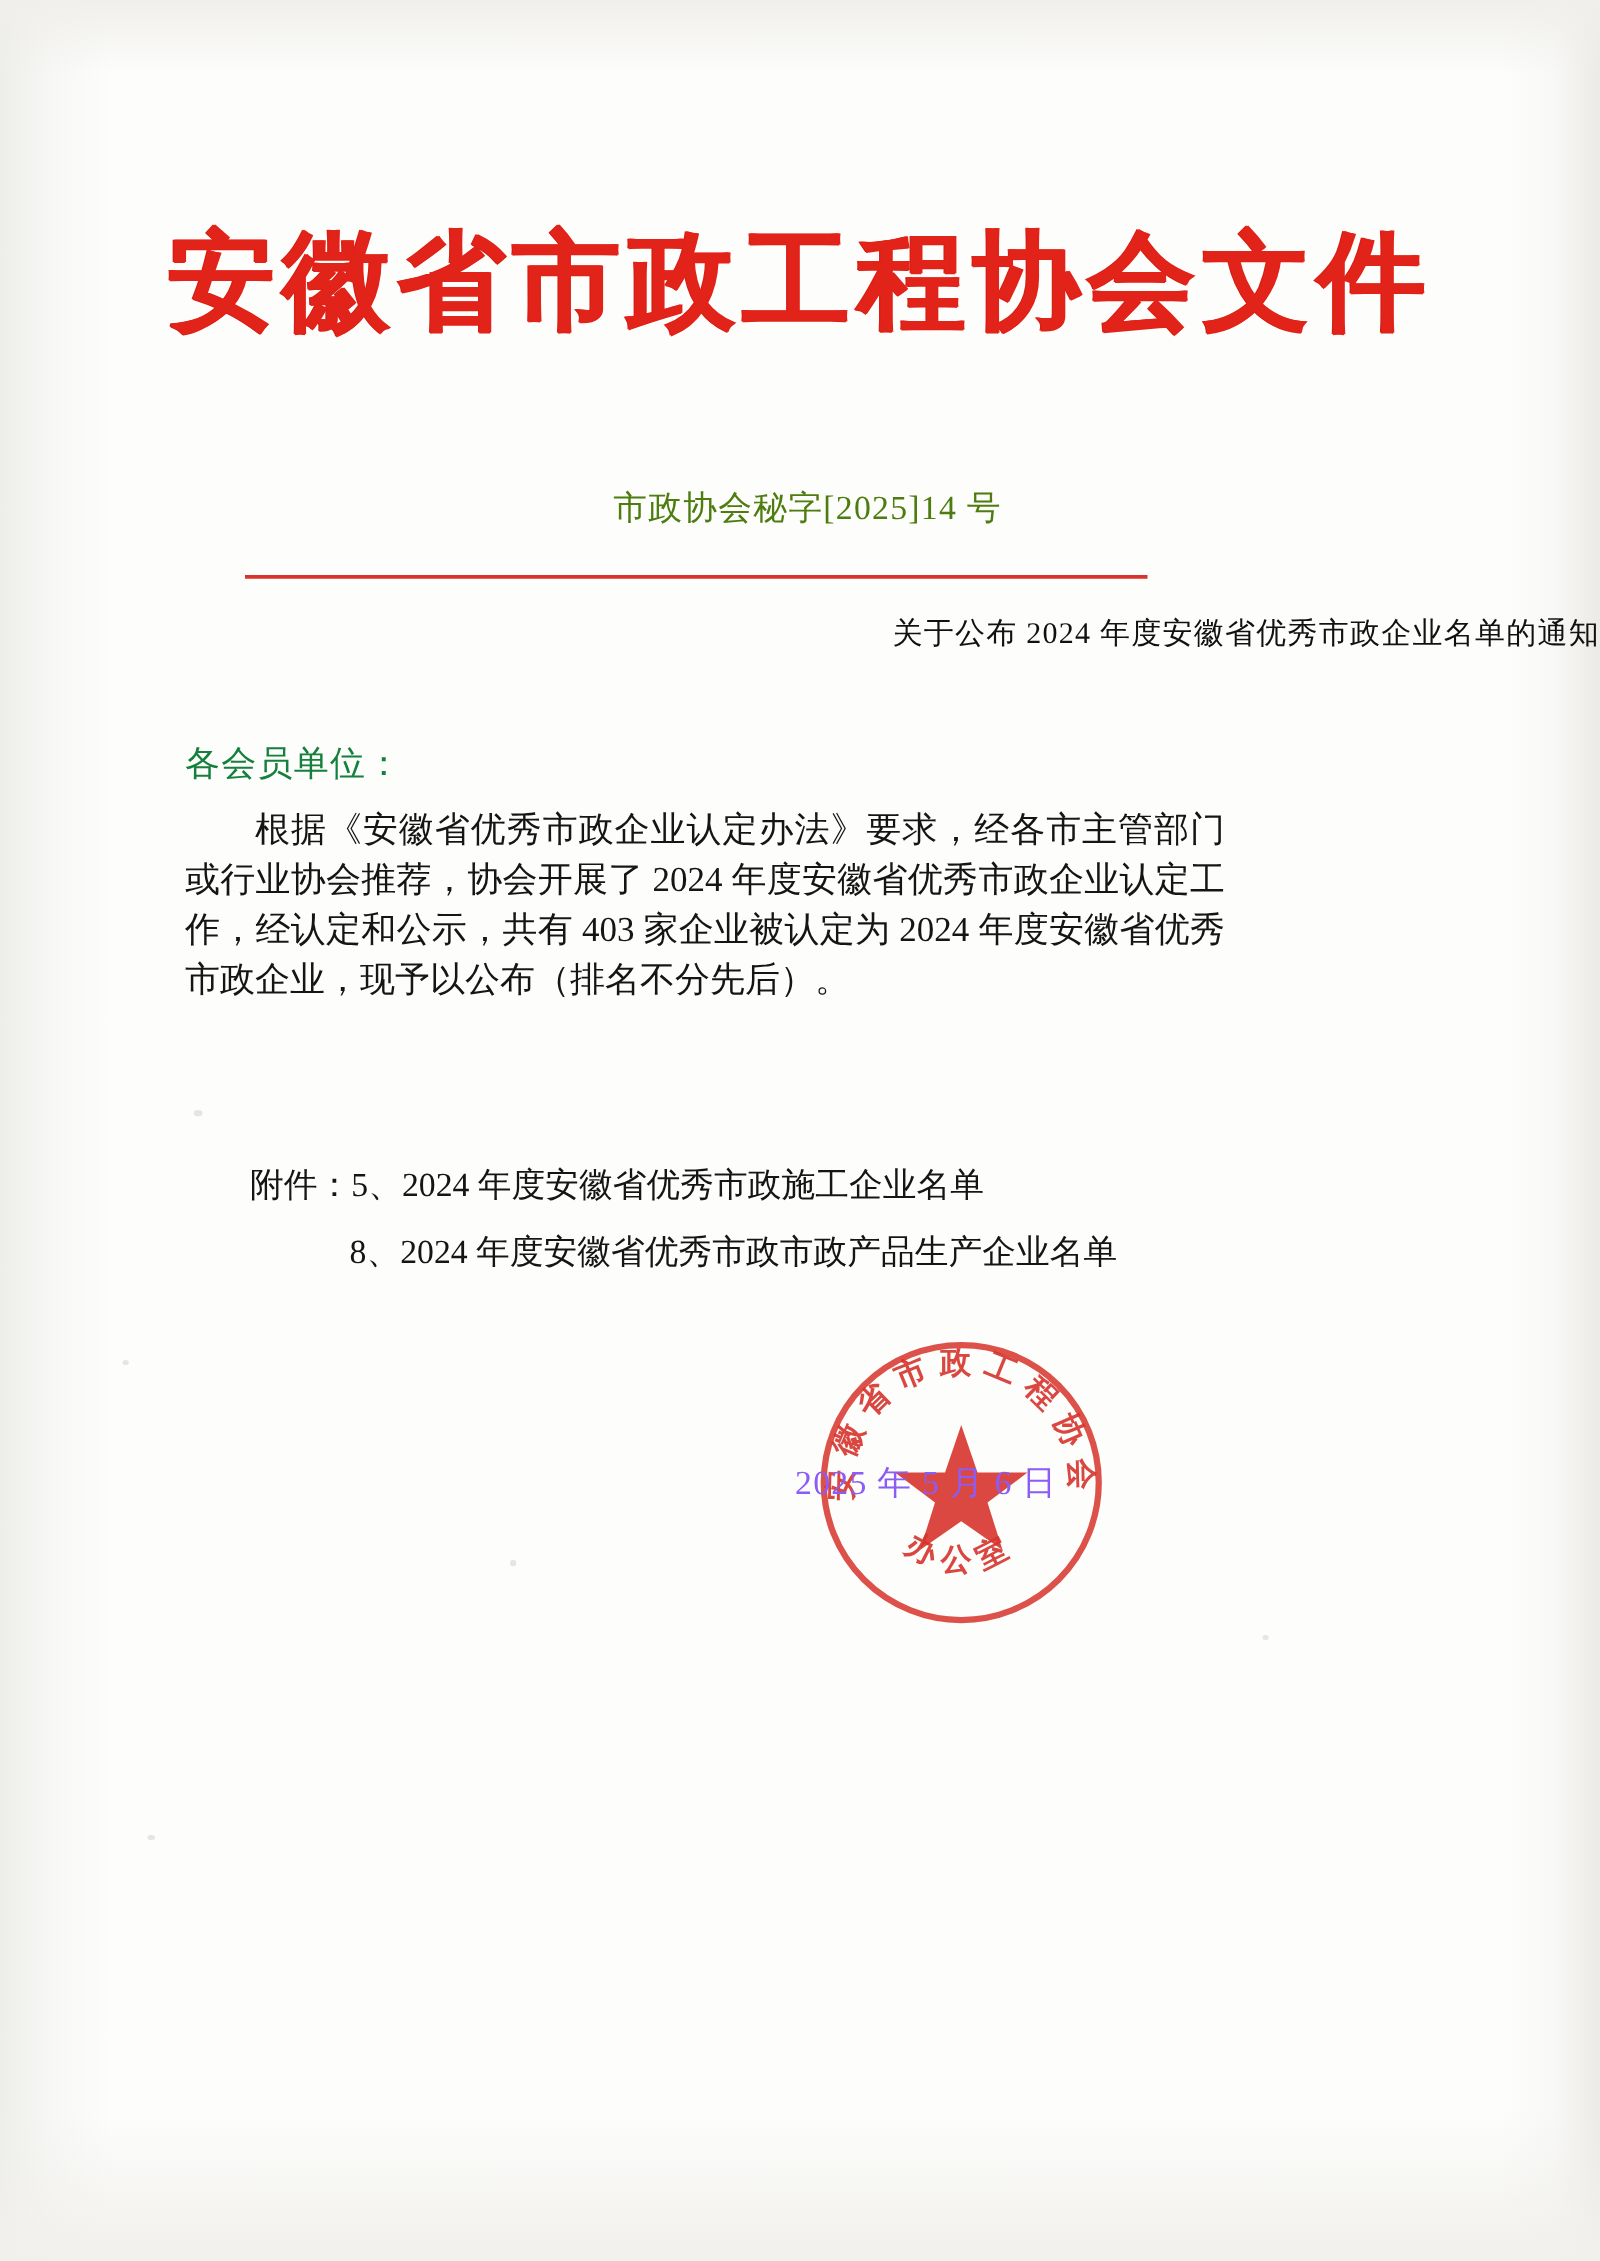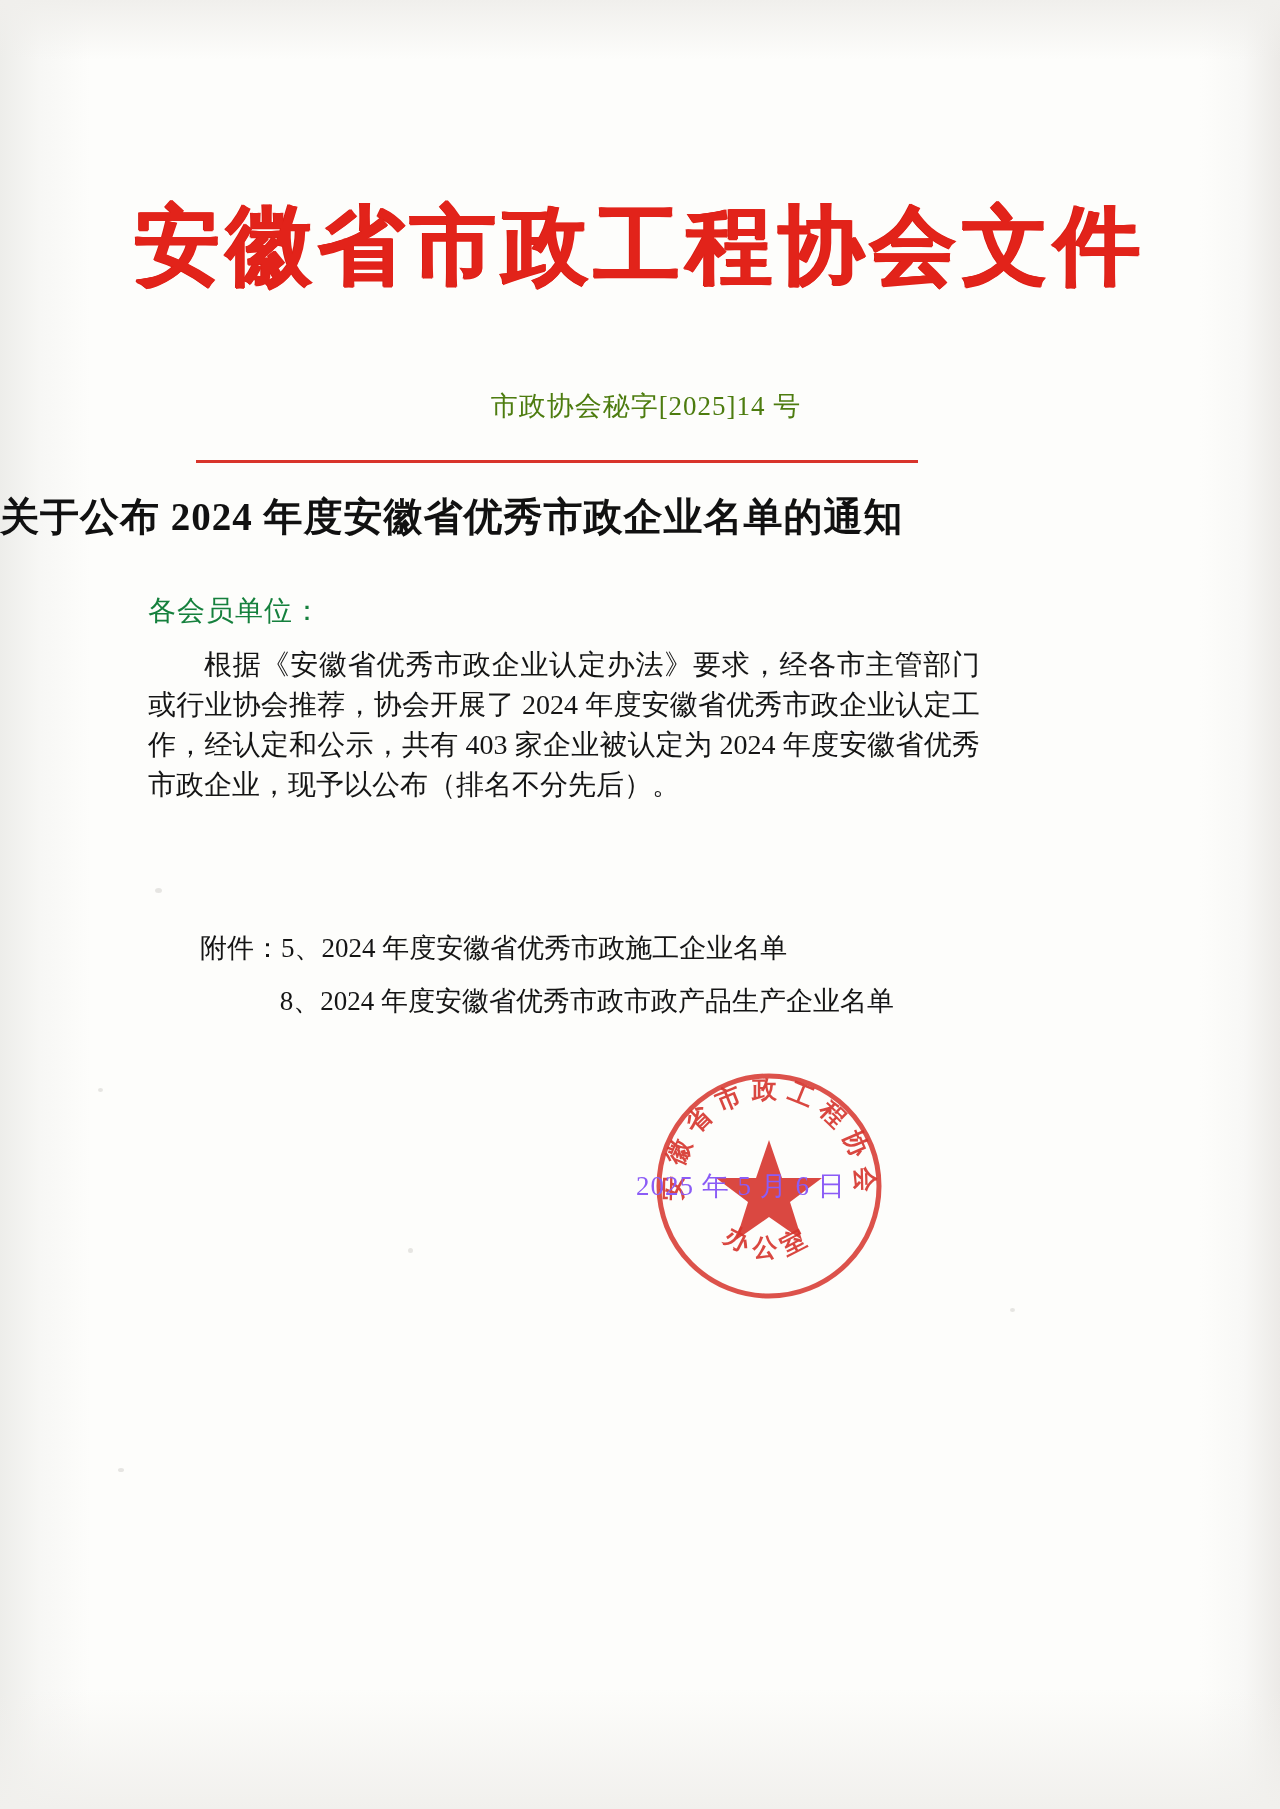--- a/index.html
+++ b/index.html
@@ -57,31 +57,30 @@
     left: 0; right: 0; top: 0;
   }
 
   .doc-title {
     position: absolute;
     top: 183px;
     left: 0;
     right: 0;
     text-align: center;
     color: #e2231a;
-    font-family: Liberation Sans, sans-serif;
+    font-family: Liberation Mono, monospace;
     font-weight: bold;
     font-size: 86px;
     letter-spacing: 6px;
     line-height: 1.12;
     text-shadow:
       1px 0 0 #e2231a,
       -1px 0 0 #d81d14,
       0 1px 0 #e2231a;
     white-space: nowrap;
-    margin-top: 14px;
   }
 
   .doc-number {
     position: absolute;
     top: 388px;
     left: 0;
     right: 0;
     text-align: center;
     font-size: 27px;
     letter-spacing: 1px;
@@ -96,23 +95,23 @@
     width: 722px;
     height: 3px;
     background: #d8342b;
   }
 
   .notice-title {
     position: absolute;
     top: 490px;
     left: 0;
     right: 0;
-    text-align: left;
-    font-size: 39px;
-    font-weight: bold;
+    text-align: right;
+    font-size: 24px;
+    font-weight: normal;
     letter-spacing: 1px;
     color: #111;
   }
 
   .salutation {
     position: absolute;
     top: 592px;
     left: 148px;
     font-size: 28px;
     letter-spacing: 1px;

